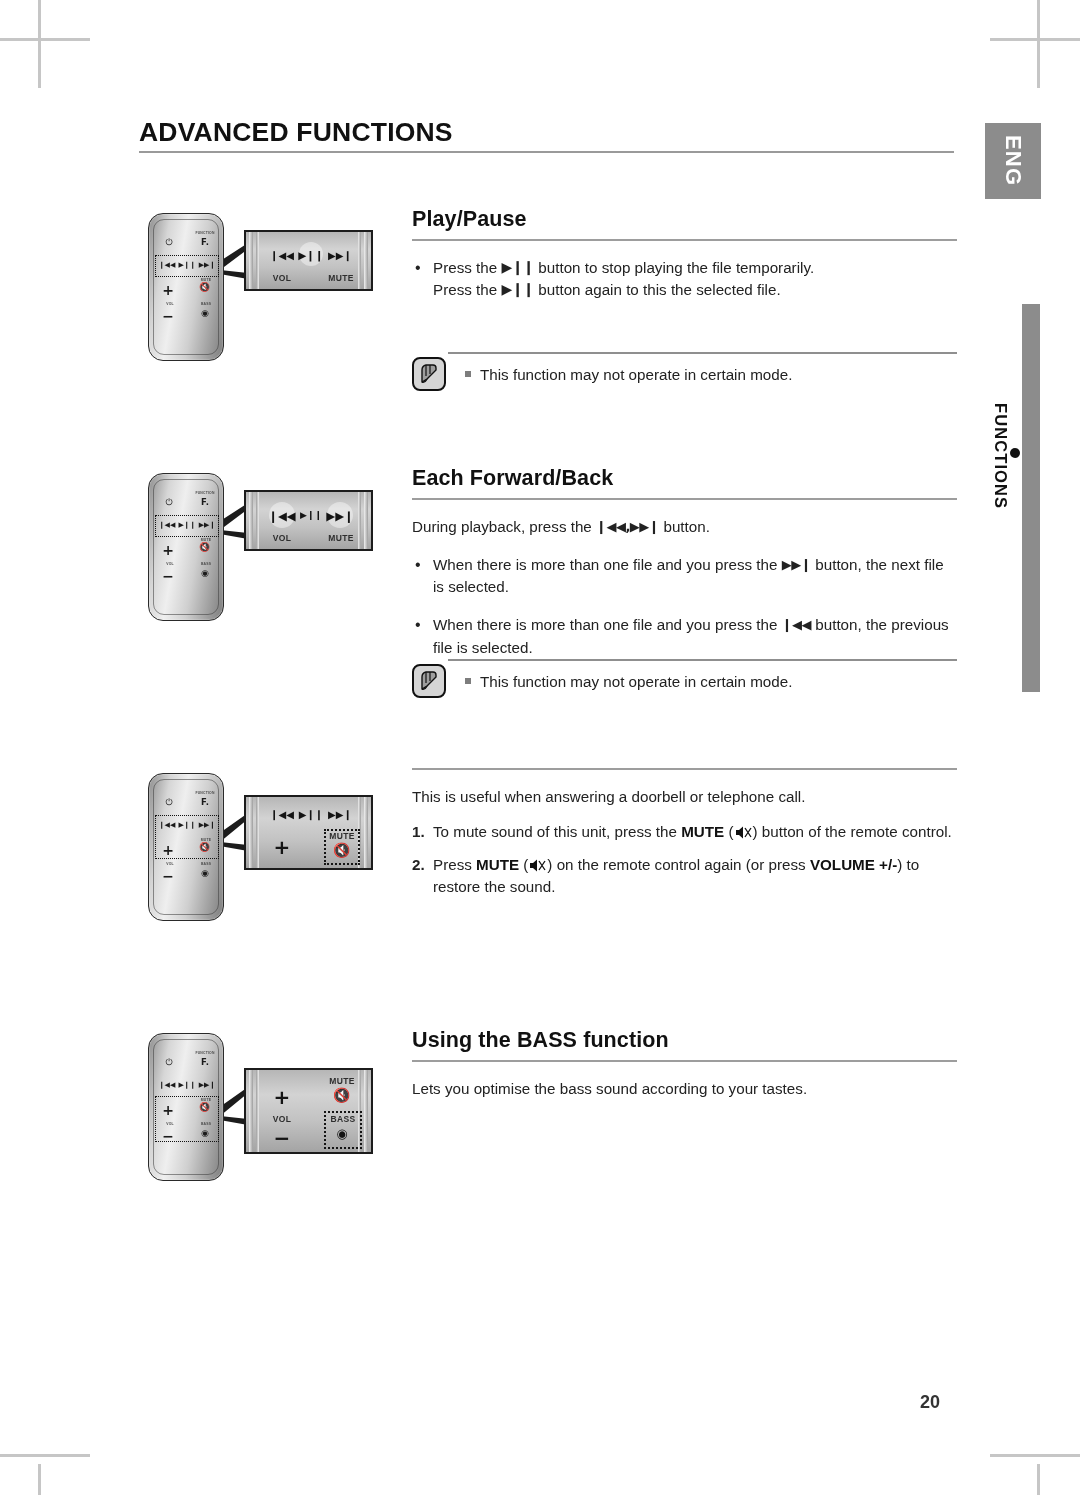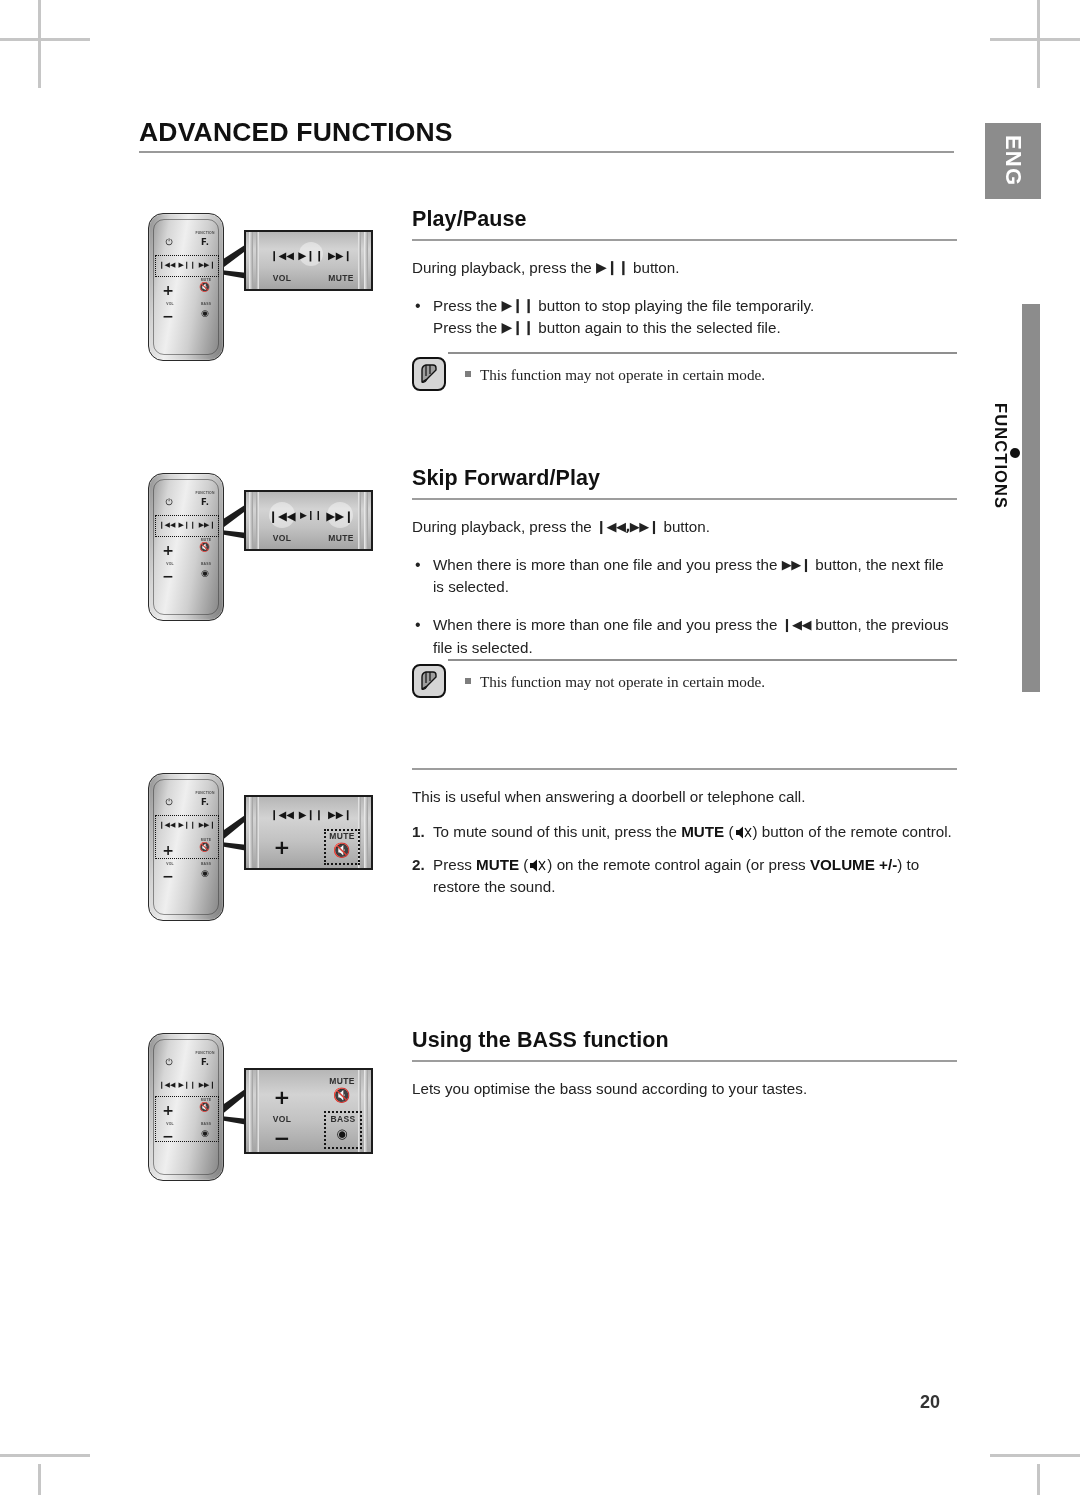--- a/index.html
+++ b/index.html
@@ -175,21 +175,20 @@
     overflow: hidden;
   }
   .note-icon svg { display: block; }
   .note-text {
     position: absolute;
     left: 53px; top: 12px;
     width: 480px;
     font-size: 15.2px;
     color: #222;
     line-height: 1.4;
-    font-family: Liberation Serif, serif;
   }
   .note-text .sq {
     display: inline-block;
     width: 6px; height: 6px;
     background: #7d7d7d;
     margin-right: 9px;
     position: relative;
     top: -3px;
   }
 
@@ -336,23 +335,20 @@
       <div class="ckey" style="left:51px;top:18px;width:28px;font-size:10.5px;">▶❙❙</div>
       <div class="ckey" style="left:80px;top:19px;width:28px;font-size:10px;">▶▶❙</div>
       <div class="clab" style="left:21px;top:41px;width:30px;">VOL</div>
       <div class="clab" style="left:79px;top:41px;width:32px;">MUTE</div>
     </div>
   </div>
 
   <div class="section" style="top:207px;">
     <div class="sec-h">Play/Pause</div>
     <div class="sec-rule"></div>
-    <p class="para">
-      <span>During playback, press the </span><span class="g big">▶❙❙</span><span> button.</span>
-    </p>
     <p class="bullet">
       <span>Press the </span><span class="g big">▶❙❙</span><span> button to stop playing the file temporarily.</span><br>
       <span>Press the </span><span class="g big">▶❙❙</span><span> button again to this the selected file.</span>
     </p>
   </div>
 
   <div class="note" style="top:352px;height:46px;">
     <div class="note-rule"></div>
     <div class="note-icon">
       <svg width="30" height="30" viewBox="0 0 30 30">
@@ -396,21 +392,21 @@
       <div class="chl" style="left:81px;top:10px;width:26px;height:26px;"></div>
       <div class="ckey" style="left:22px;top:19px;width:28px;font-size:11.5px;">❙◀◀</div>
       <div class="ckey" style="left:51px;top:19px;width:28px;font-size:9px;">▶❙❙</div>
       <div class="ckey" style="left:80px;top:19px;width:28px;font-size:11.5px;">▶▶❙</div>
       <div class="clab" style="left:21px;top:41px;width:30px;">VOL</div>
       <div class="clab" style="left:79px;top:41px;width:32px;">MUTE</div>
     </div>
   </div>
 
   <div class="section" style="top:466px;">
-    <div class="sec-h">Skip Forward/Play</div>
+    <div class="sec-h">Each Forward/Back</div>
     <div class="sec-rule"></div>
     <p class="para">
       <span>During playback, press the </span><span class="g">❙◀◀,▶▶❙</span><span> button.</span>
     </p>
     <p class="bullet">
       <span>When there is more than one file and you press the </span><span class="g">▶▶❙</span><span> button, the next file is selected.</span>
     </p>
     <p class="bullet">
       <span>When there is more than one file and you press the </span><span class="g">❙◀◀</span><span> button, the previous file is selected.</span>
     </p>

